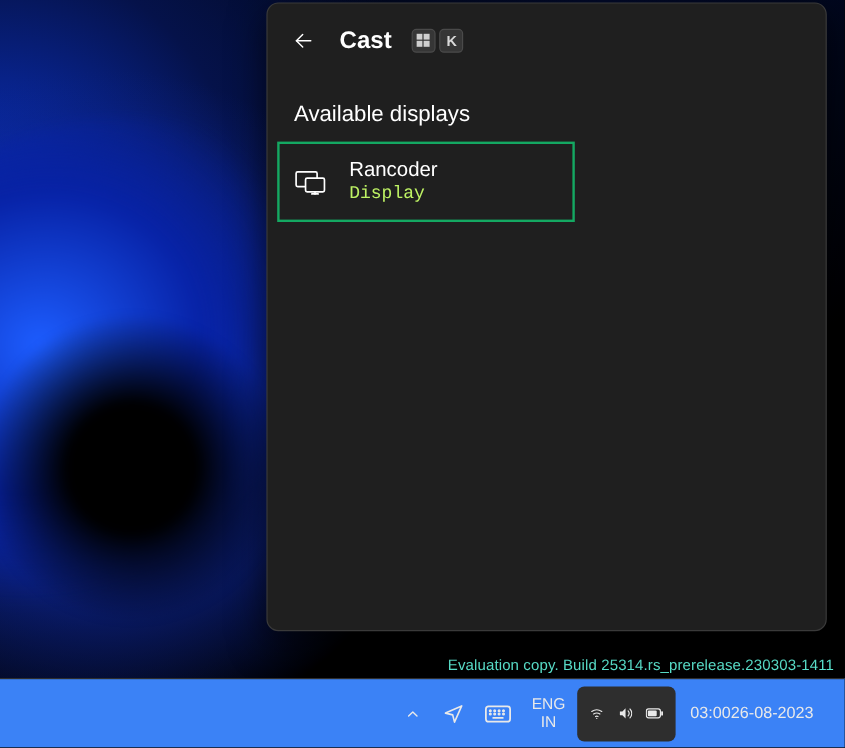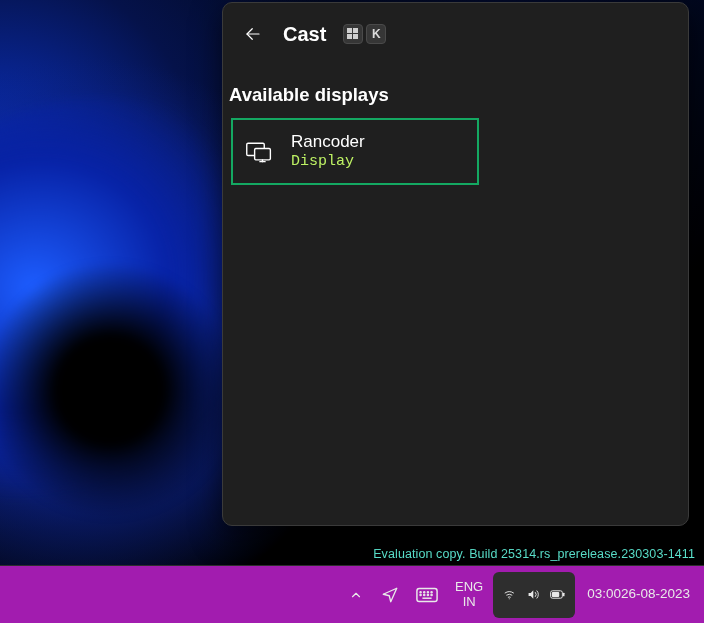--- a/index.html
+++ b/index.html
@@ -59,43 +59,43 @@
   .shortcut-keys { display:flex; gap:3px; margin-left:1px;}
   .skey {
     background:#363636; border:1px solid #4a4a4a; border-radius:4px;
     min-width:20px; height:20px; display:flex; align-items:center; justify-content:center;
     padding:0 3px;
   }
   .skey svg { display:block; }
   .skey-text { color:#d9d9d9; font-size:12px; font-weight:600; }
 
   .section-title {
-    font-size:18.5px; font-weight:700; color:#fff;
-    padding:24px 22px 10px 6px;
+    font-size:18.5px; font-weight:400; color:#fff;
+    padding:24px 22px 10px 22px;
   }
 
   .device-item {
     margin:2px 8px 0 8px;
     padding:11px 12px 11px 12px;
     display:flex; align-items:center; gap:18px;
     border:2px solid #14a862;
     border-radius:0;
     cursor:pointer;
     width:248px;
   }
   .device-text { display:flex; flex-direction:column; line-height:1.25; }
   .device-name { font-size:17px; font-weight:400; color:#fff; }
   .device-type { font-size:15px; color:#bef264; margin-top:1px;font-family:Liberation Mono, monospace; }
 
   
   .taskbar {
     position:absolute; left:0; bottom:0; width:100%; height:58px;
-    background:#a21caf; border-top:1px solid #2e2e2e;
+    background:#3b82f6; border-top:1px solid #2e2e2e;
     display:flex; align-items:center; justify-content:flex-end;
-    padding-right:12px; gap:2px;
+    padding-right:24px; gap:2px;
   }
   .tray { display:flex; align-items:center; gap:2px; }
   .tray-btn { height:46px; display:flex; align-items:center; justify-content:center;
               border-radius:6px; color:#e9e9e9; }
   .chev { width:30px; }
   .near { width:34px; }
   .kbdacc { width:36px; }
   .lang { width:44px; flex-direction:column; line-height:1.08; font-size:13px; }
   .sysicons { width:82px; background:#2e2e2e; border-radius:6px; gap:11px; padding:0 10px;}
   .clock { text-align:right; line-height:1.2; font-size:13.5px; padding-left:10px; padding-right:2px;}

